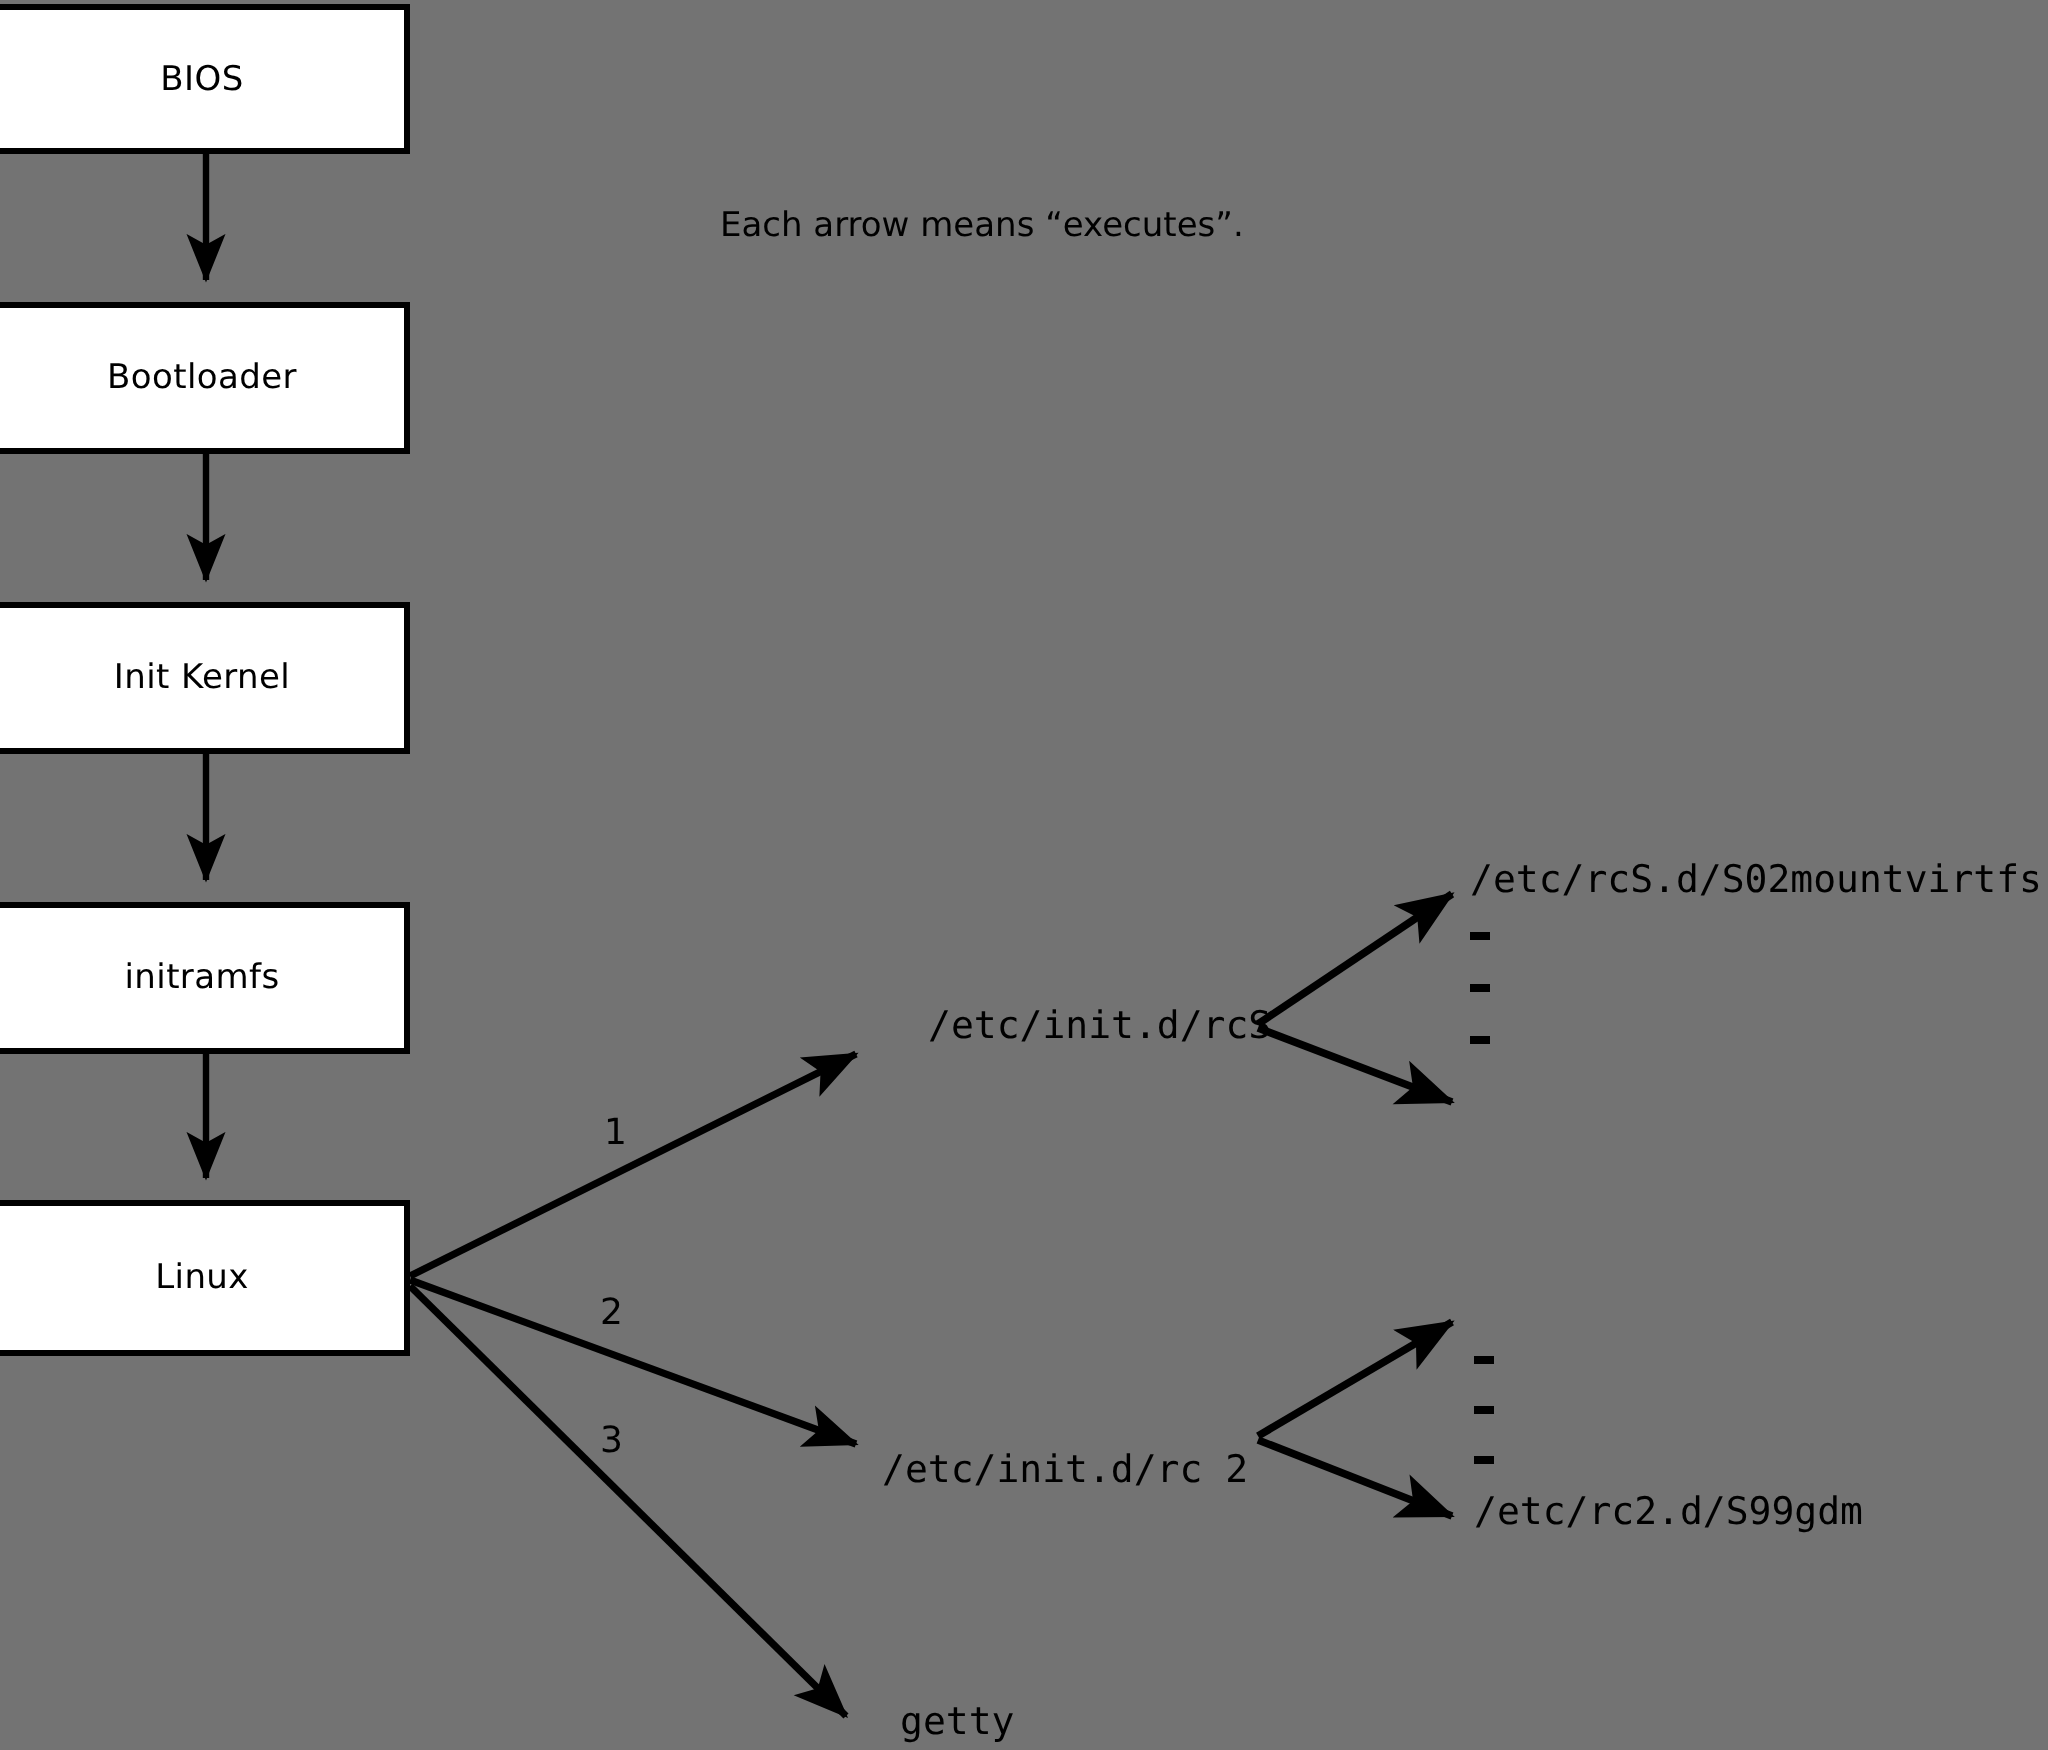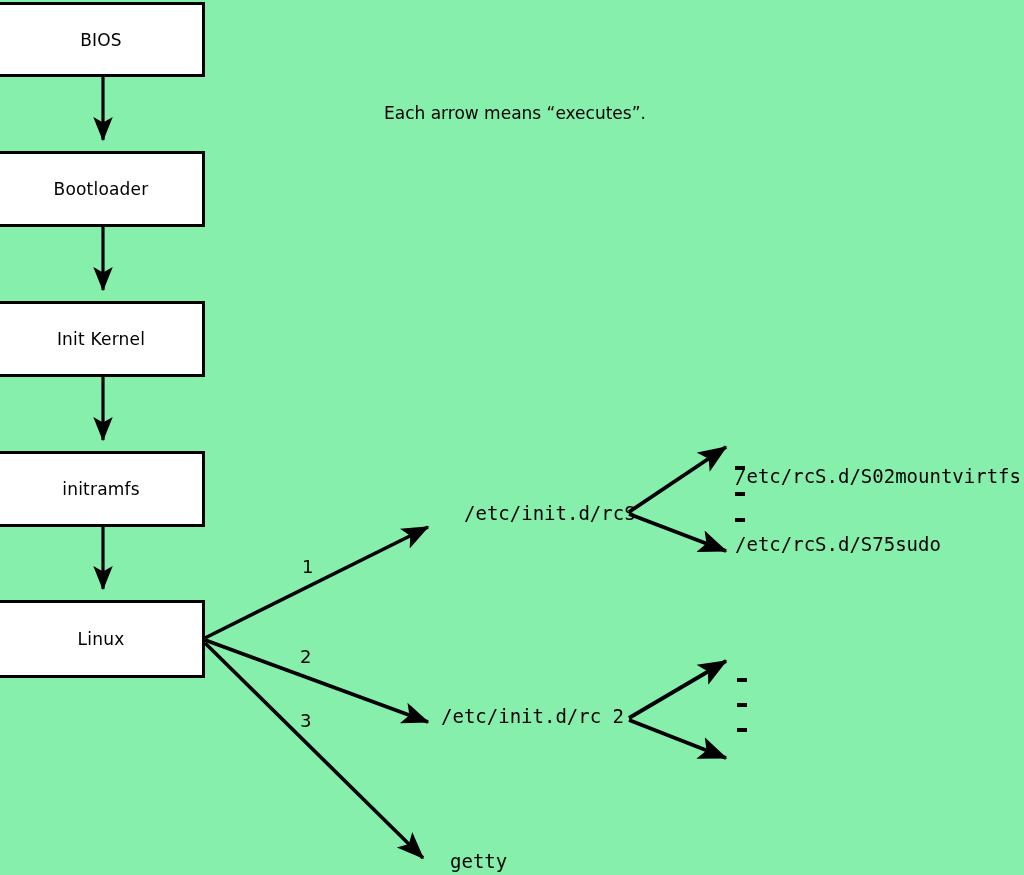--- a/index.html
+++ b/index.html
@@ -5,21 +5,21 @@
 <style>
   html, body {
     margin: 0;
     padding: 0;
     background: #ffffff;
   }
   #stage {
     position: relative;
     width: 1024px;
     height: 875px;
-    background: #86efac;
+    background: #737373;
     overflow: hidden;
     font-family: "DejaVu Sans", sans-serif;
   }
   svg.layer {
     position: absolute;
     left: 0;
     top: 0;
     width: 1024px;
     height: 875px;
     pointer-events: none;
@@ -43,21 +43,20 @@
     color: #000000;
     line-height: 1;
   }
   .mono {
     font-family: "DejaVu Sans Mono", monospace;
     font-size: 19px;
   }
   .sans {
     font-family: "DejaVu Sans", sans-serif;
     font-size: 17px;
-    margin-left: 24px;
   }
   .edge-label {
     font-family: "DejaVu Sans", sans-serif;
     font-size: 18px;
     color: #000000;
   }
   .ellipsis-dot {
     position: absolute;
     width: 10px;
     height: 4px;
@@ -124,31 +123,31 @@
   </svg>
 
   <div class="txt sans" style="left:360px; top:105px;">Each arrow means “executes”.</div>
 
   <div class="txt edge-label" style="left:302px; top:558px;">1</div>
   <div class="txt edge-label" style="left:300px; top:648px;">2</div>
   <div class="txt edge-label" style="left:300px; top:712px;">3</div>
 
   <div class="txt mono" style="left:444px; top:504px;margin-left:20px;">/etc/init.d/rcS</div>
 
-  <div class="txt mono" style="left:735px; top:431px;margin-top:36px;">/etc/rcS.d/S02mountvirtfs</div>
+  <div class="txt mono" style="left:735px; top:431px;">/etc/rcS.d/S02mountvirtfs</div>
 
   <div class="ellipsis-dot" style="left:735px; top:466px;"></div>
   <div class="ellipsis-dot" style="left:735px; top:492px;"></div>
   <div class="ellipsis-dot" style="left:735px; top:518px;"></div>
 
-  <div class="txt mono" style="left:735px; top:535px;">/etc/rcS.d/S75sudo</div>
 
-  <div class="txt mono" style="left:441px; top:707px;">/etc/init.d/rc 2</div>
+  <div class="txt mono" style="left:441px; top:726px;">/etc/init.d/rc 2</div>
 
 
   <div class="ellipsis-dot" style="left:737px; top:678px;"></div>
   <div class="ellipsis-dot" style="left:737px; top:703px;"></div>
   <div class="ellipsis-dot" style="left:737px; top:728px;"></div>
 
+  <div class="txt mono" style="left:737px; top:747px;">/etc/rc2.d/S99gdm</div>
 
   <div class="txt mono" style="left:450px; top:852px;">getty</div>
 
 </div>
 
 </body></html>

